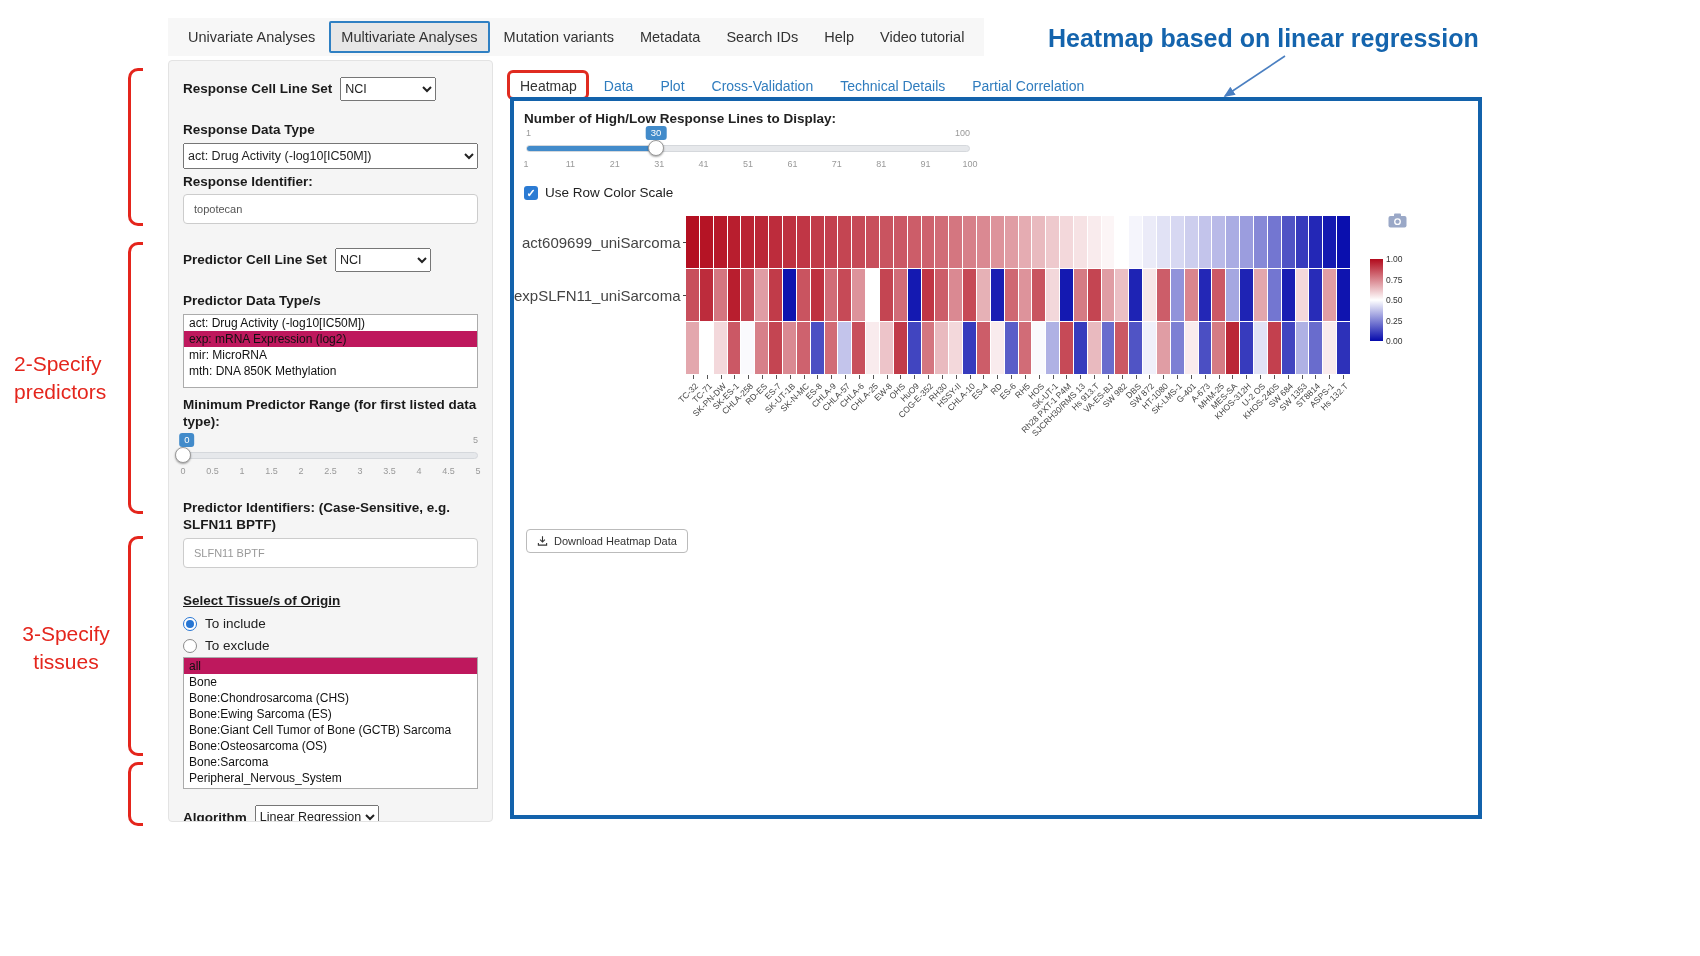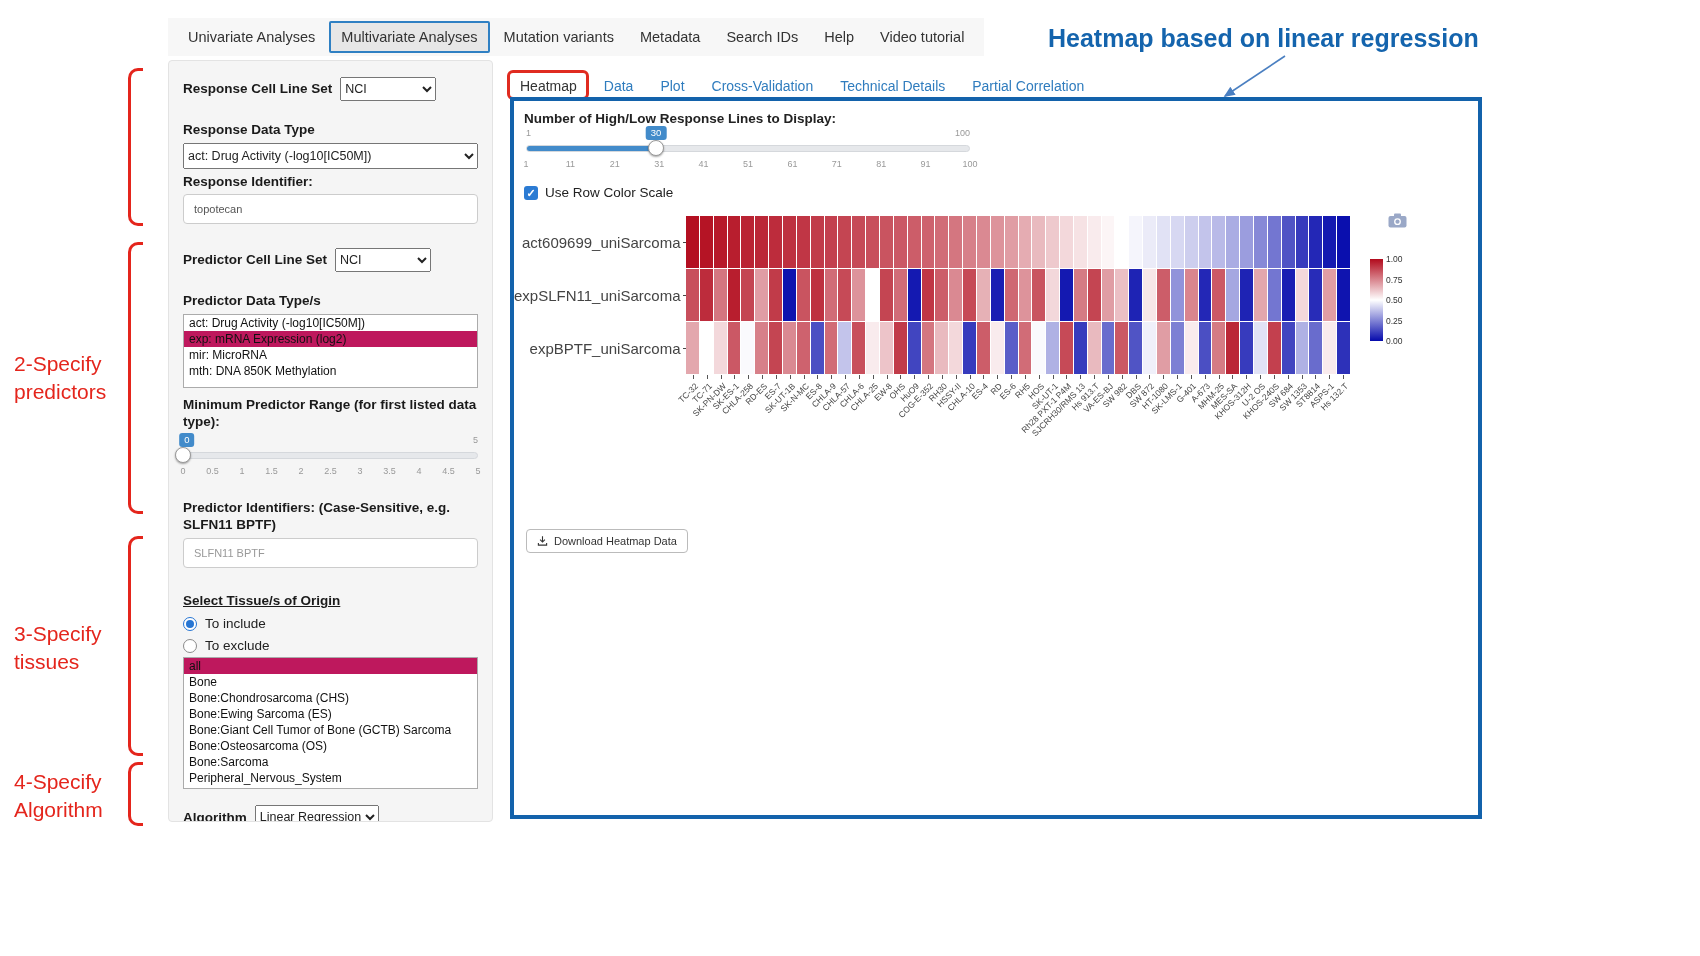--- a/index.html
+++ b/index.html
@@ -93,22 +93,21 @@
   .dl-btn{position:absolute;left:12px;top:428px;display:inline-flex;align-items:center;gap:6px;
           background:#fff;border:1px solid #bbb;border-radius:4px;padding:5px 10px;font-size:11px;
           color:#333;cursor:pointer;font-family:"Liberation Sans",sans-serif;}
 </style>
 </head>
 <body>
 
 <div class="canvas">
 
   <div class="red-note" style="left:14px;top:350px;width:104px;">2-Specify predictors</div>
-  <div class="red-note" style="left:14px;top:620px;width:104px;">3-Specify tissues</div>
-  <div class="red-note" style="left:14px;top:768px;width:120px;">4-Specify Algorithm</div>
+  <div class="red-note" style="left:14px;top:620px;width:104px;text-align:center;">3-Specify tissues</div>
   <div class="bracket b1"></div>
   <div class="bracket b2"></div>
   <div class="bracket b3"></div>
   <div class="bracket b4"></div>
 
   <div class="blue-heading">Heatmap based on linear regression</div>
   <svg class="arrow-svg" width="90" height="52" viewBox="0 0 90 52">
     <defs>
         <marker id="ah" markerWidth="8" markerHeight="8" refX="6" refY="3" orient="auto">
           <path d="M0 0L7 3L0 6z" fill="#4a7fc1"></path>
@@ -241,21 +240,20 @@
     </div>
 
     <div class="cb-row">
       <span class="checkbox">✓</span>
       <span>Use Row Color Scale</span>
     </div>
 
     <div id="hm-rowlabels">
         <div class="hm-rowlabel">act609699_uniSarcoma</div>
         <div class="hm-rowlabel">expSLFN11_uniSarcoma</div>
-        <div class="hm-rowlabel">expBPTF_uniSarcoma</div>
       </div>
     <div id="hm-grid" style="grid-template-columns: repeat(48, 1fr);">
         <div class="hm-cell" title="act609699_uniSarcoma / TC-32: 0.99" style="background: rgb(180, 15, 33);"></div>
         <div class="hm-cell" title="act609699_uniSarcoma / TC-71: 0.98" style="background: rgb(181, 20, 37);"></div>
         <div class="hm-cell" title="act609699_uniSarcoma / SK-PN-DW: 0.97" style="background: rgb(183, 25, 42);"></div>
         <div class="hm-cell" title="act609699_uniSarcoma / SK-ES-1: 0.96" style="background: rgb(184, 30, 46);"></div>
         <div class="hm-cell" title="act609699_uniSarcoma / CHLA-258: 0.95" style="background: rgb(186, 35, 51);"></div>
         <div class="hm-cell" title="act609699_uniSarcoma / RD-ES: 0.94" style="background: rgb(187, 39, 55);"></div>
         <div class="hm-cell" title="act609699_uniSarcoma / ES-7: 0.93" style="background: rgb(189, 44, 60);"></div>
         <div class="hm-cell" title="act609699_uniSarcoma / SK-UT-1B: 0.92" style="background: rgb(190, 49, 64);"></div>

